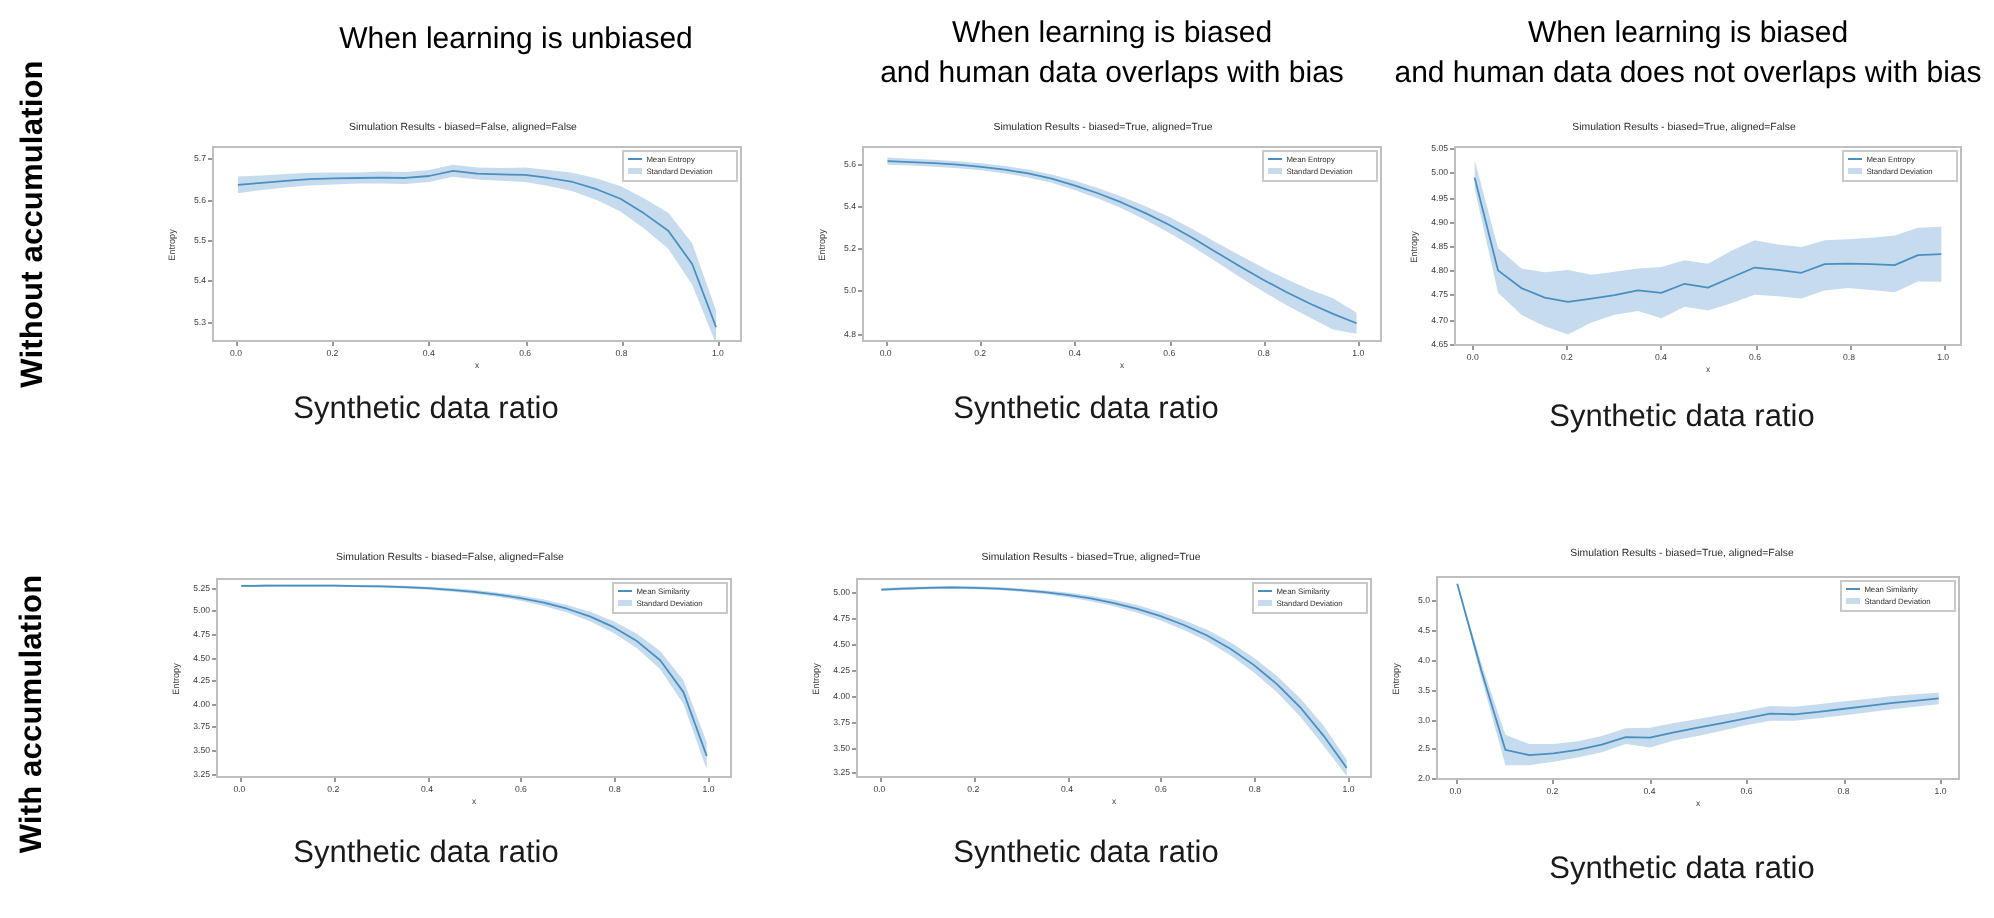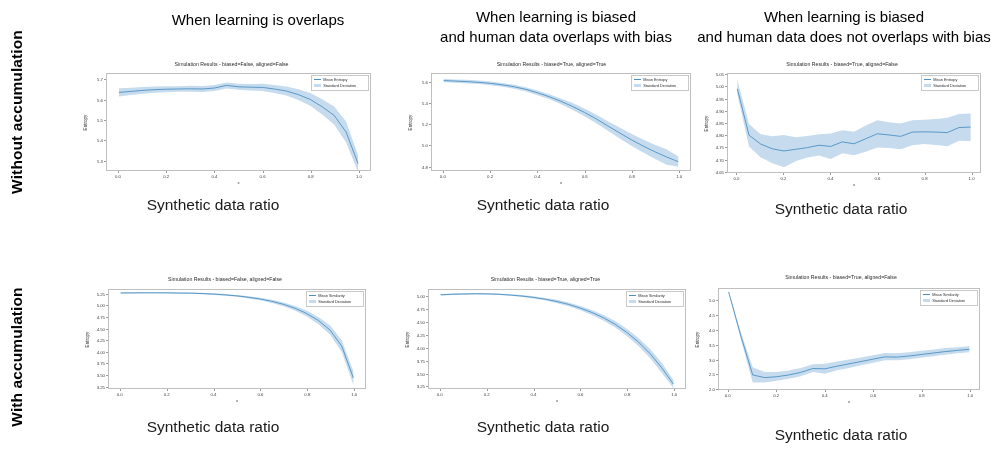--- a/index.html
+++ b/index.html
@@ -151,21 +151,21 @@
 
 <div class="grid-wrap">
 
   <div class="row-label" id="row-label-0">
     <span>Without accumulation</span>
   </div>
   <div class="row-label" id="row-label-1">
     <span>With accumulation</span>
   </div>
 
-  <div class="col-header" id="col-header-0">When learning is overlaps</div>
+  <div class="col-header" id="col-header-0">When learning is unbiased</div>
   <div class="col-header" id="col-header-1">When learning is biased<br>and human data overlaps with bias</div>
   <div class="col-header" id="col-header-2">When learning is biased<br>and human data does not overlaps with bias</div>
 
   <div class="panel" id="panel-0" style="left: 84px; top: 61px; width: 295px; height: 130px;">
       <div class="plot-title">Simulation Results - biased=False, aligned=False</div>
       <div class="axes" style="left: 22px; top: 12px; width: 265px; height: 98px;">
         <svg viewBox="0 0 265 98" preserveAspectRatio="none">
           <polygon points="12.05,14.50 24.09,14.09 36.14,13.27 48.18,12.66 60.23,12.45 72.27,12.45 84.32,12.05 96.36,12.25 108.41,11.23 120.45,8.58 132.50,10.00 144.55,10.21 156.59,10.00 168.64,11.23 180.68,12.66 192.73,15.52 204.77,19.40 216.82,25.73 228.86,33.08 240.91,48.59 252.95,82.89 252.95,100.04 240.91,69.83 228.86,51.45 216.82,41.24 204.77,32.46 192.73,26.54 180.68,22.05 168.64,19.40 156.59,17.35 144.55,16.74 132.50,16.13 120.45,14.70 108.41,17.35 96.36,18.38 84.32,18.17 72.27,18.17 60.23,18.58 48.18,19.19 36.14,20.21 24.09,21.44 12.05,23.07" fill="#c6dcee" stroke="none"></polygon>
           <polyline points="12.05,18.78 24.09,17.76 36.14,16.74 48.18,15.93 60.23,15.52 72.27,15.31 84.32,15.11 96.36,15.31 108.41,14.29 120.45,11.64 132.50,13.07 144.55,13.48 156.59,13.68 168.64,15.31 180.68,17.35 192.73,21.03 204.77,25.93 216.82,33.48 228.86,42.26 240.91,59.21 252.95,91.47" fill="none" stroke="#4a8fc2" stroke-width="0.9" stroke-linejoin="round"></polyline>
         </svg>

